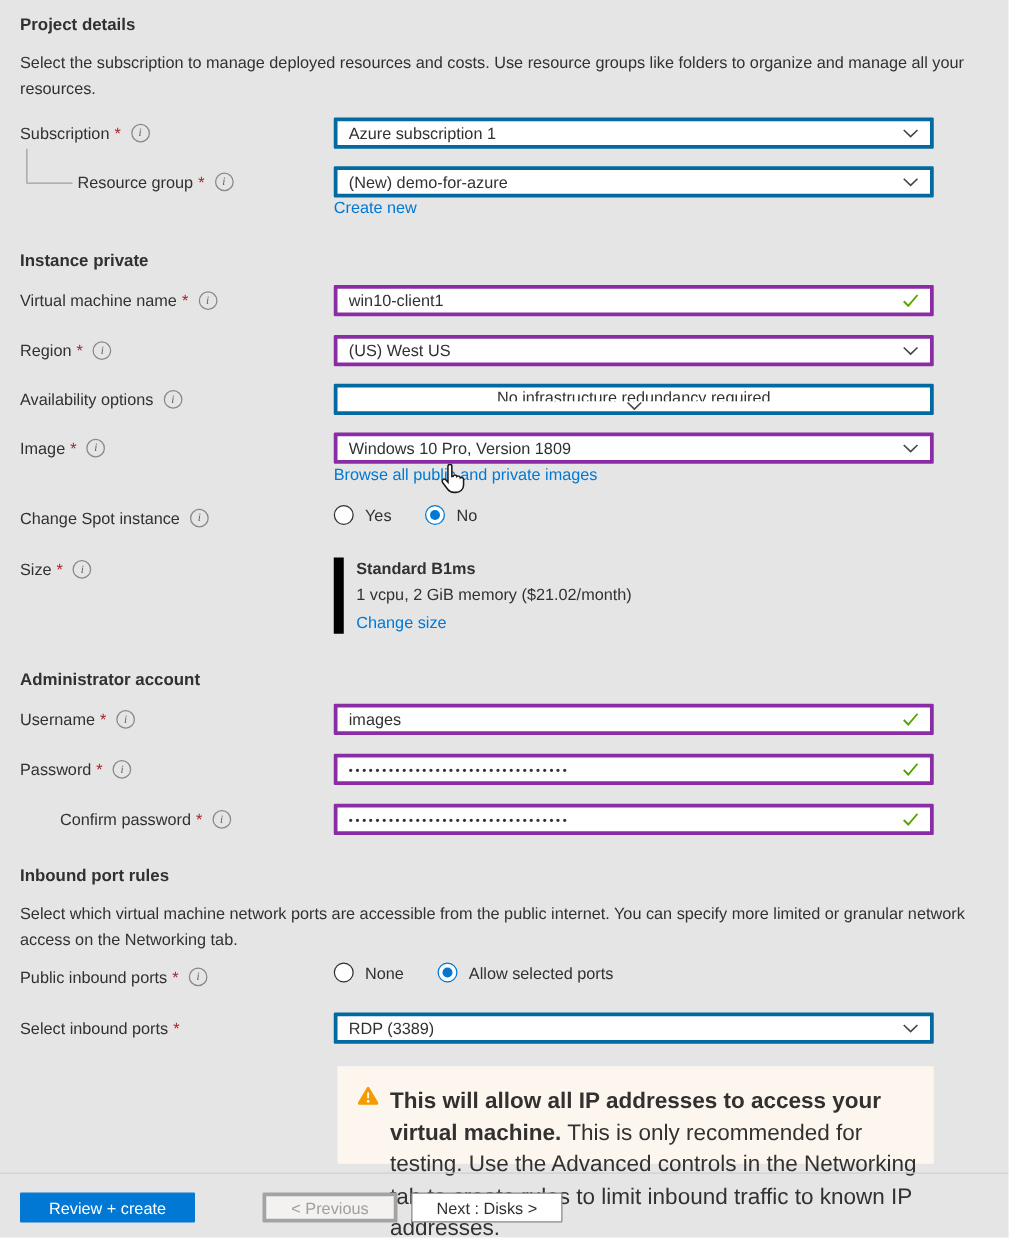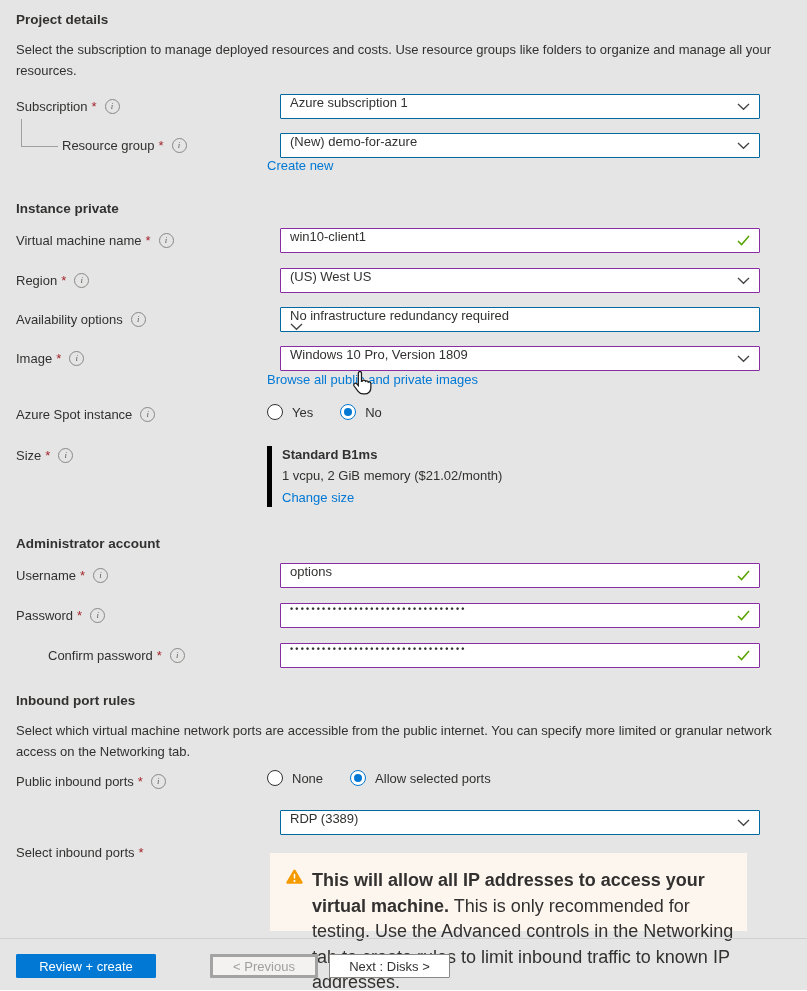--- a/index.html
+++ b/index.html
@@ -8,22 +8,22 @@
 
   .heading{position:absolute;left:16px;font-weight:600;font-size:13.5px;color:#323130;}
   .para{position:absolute;left:16px;width:778px;line-height:1.6;color:#323130;}
 
   .label-row{position:absolute;left:16px;display:flex;align-items:center;white-space:nowrap;}
   .label-row .req{color:#a4262c;margin-left:4px;}
   .info-icon{width:13px;height:13px;min-width:13px;border:1px solid #8a8886;border-radius:50%;
     font-size:9px;line-height:13px;display:inline-flex;align-items:center;justify-content:center;
     color:#605e5c;margin-left:8px;font-style:italic;font-family:"Liberation Serif",serif;cursor:default;}
 
-  .field{position:absolute;left:280px;width:480px;height:25px;box-sizing:border-box;
-    border:1px solid #0369a1;background:#fff;display:flex;
+  .field{position:absolute;left:267px;width:480px;height:25px;box-sizing:border-box;
+    border:3px solid #0369a1;background:#fff;display:flex;align-items:center;
     padding:0 9px;border-radius:1px;}
   .field.purple{border-color:#8a2da5;}
   .field .val{flex:0 1 auto;overflow:hidden;white-space:nowrap;}
   .field .spacer{flex:1;}
   .chev{display:flex;align-items:center;}
   .check{display:flex;align-items:center;}
   .dots{font-size:9px;letter-spacing:2.2px;font-weight:bold;}
 
   .link{position:absolute;left:267px;color:#0078d4;cursor:pointer;white-space:nowrap;}
   .inline-link{color:#0078d4;cursor:pointer;}
@@ -31,21 +31,21 @@
   .conn-v{position:absolute;left:21px;top:119px;width:1px;height:27px;background:#a19f9d;}
   .conn-h{position:absolute;left:21px;top:146px;width:37px;height:1px;background:#a19f9d;}
 
   .radio-group{position:absolute;left:267px;display:flex;align-items:center;gap:9px;}
   .radio{width:16px;height:16px;border-radius:50%;border:1px solid #323130;box-sizing:border-box;
     display:inline-flex;align-items:center;justify-content:center;background:#fff;cursor:pointer;}
   .radio.sel{border:1px solid #0078d4;}
   .radio.sel::after{content:"";width:8px;height:8px;border-radius:50%;background:#0078d4;}
   .radio-lbl{margin-right:18px;}
 
-  .size-block{position:absolute;left:267px;top:446px;border-left:5px solid #000000;padding:1px 0 2px 10px;}
+  .size-block{position:absolute;left:267px;top:446px;border-left:8px solid #000000;padding:1px 0 2px 10px;}
   .size-name{font-weight:700;margin-bottom:6px;}
   .size-detail{margin-bottom:7px;}
 
   .warning{position:absolute;left:270px;top:853px;width:477px;height:78px;box-sizing:border-box;
     background:#fdf6ef;padding:15px 12px 0 16px;display:flex;gap:9px;}
   .warning .wtext{font-size:18px;line-height:1.42;}
   .warning .wtext b{font-weight:700;}
   .warn-icon{flex:0 0 auto;margin-top:1px;}
 
   .divider{position:absolute;left:0;top:938px;width:807px;height:1px;background:#d2d0ce;}
@@ -162,21 +162,21 @@
   </div>
   <div class="link" style="top:372px;">Browse all public and private images</div>
 
   <div class="cursor-overlay">
     <svg width="22" height="25" viewBox="0 0 21 24">
       <path d="M7 2 C7 1.1 7.7 0.5 8.5 0.5 C9.3 0.5 10 1.1 10 2 L10 9.8 L10.9 9.7 C11.1 9.1 11.7 8.7 12.3 8.7 C13 8.7 13.6 9.1 13.8 9.8 C14.1 9.5 14.5 9.4 14.9 9.4 C15.7 9.4 16.4 10 16.5 10.8 C16.8 10.6 17.1 10.5 17.4 10.5 C18.3 10.5 19 11.2 19 12.1 L19 16.3 C19 19.5 16.4 22 13.2 22 L11.6 22 C9.7 22 7.9 21.1 6.8 19.6 L2.9 14.4 C2.4 13.7 2.5 12.7 3.2 12.2 C3.9 11.6 4.9 11.7 5.5 12.4 L7 14.1 Z" fill="#ffffff" stroke="#1b1b1b" stroke-width="1.2"></path>
     </svg>
   </div>
 
   <div class="label-row" style="top:407px;">
-    <span>Azure Spot instance</span>
+    <span>Change Spot instance</span>
     <span class="info-icon">i</span>
   </div>
   <div class="radio-group" style="top:404px;">
     <span class="radio"></span>
     <span class="radio-lbl">Yes</span>
     <span class="radio sel"></span>
     <span class="radio-lbl">No</span>
   </div>
 
   <div class="label-row" style="top:448px;">
@@ -191,21 +191,21 @@
   </div>
 
   <div class="heading" style="top:536px;">Administrator account</div>
 
   <div class="label-row" style="top:568px;">
     <span>Username</span>
     <span class="req">*</span>
     <span class="info-icon">i</span>
   </div>
   <div class="field purple" style="top:563px;">
-    <span class="val">options</span>
+    <span class="val">images</span>
     <span class="spacer"></span>
     <span class="check">
       <svg width="13" height="11" viewBox="0 0 13 11">
           <path d="M1 6 L4.6 9.6 L12 1" stroke="#57a300" stroke-width="1.5" fill="none"></path>
         </svg>
     </span>
   </div>
 
   <div class="label-row" style="top:608px;">
     <span>Password</span>
@@ -245,21 +245,21 @@
     <span class="req">*</span>
     <span class="info-icon">i</span>
   </div>
   <div class="radio-group" style="top:770px;">
     <span class="radio"></span>
     <span class="radio-lbl">None</span>
     <span class="radio sel"></span>
     <span class="radio-lbl">Allow selected ports</span>
   </div>
 
-  <div class="label-row" style="top:845px;">
+  <div class="label-row" style="top:815px;">
     <span>Select inbound ports</span>
     <span class="req">*</span>
   </div>
   <div class="field" style="top:810px;">
     <span class="val">RDP (3389)</span>
     <span class="spacer"></span>
     <span class="chev">
       <svg width="13" height="8" viewBox="0 0 13 8">
           <path d="M1 1 L6.5 6.3 L12 1" stroke="#444" stroke-width="1.3" fill="none"></path>
         </svg>

